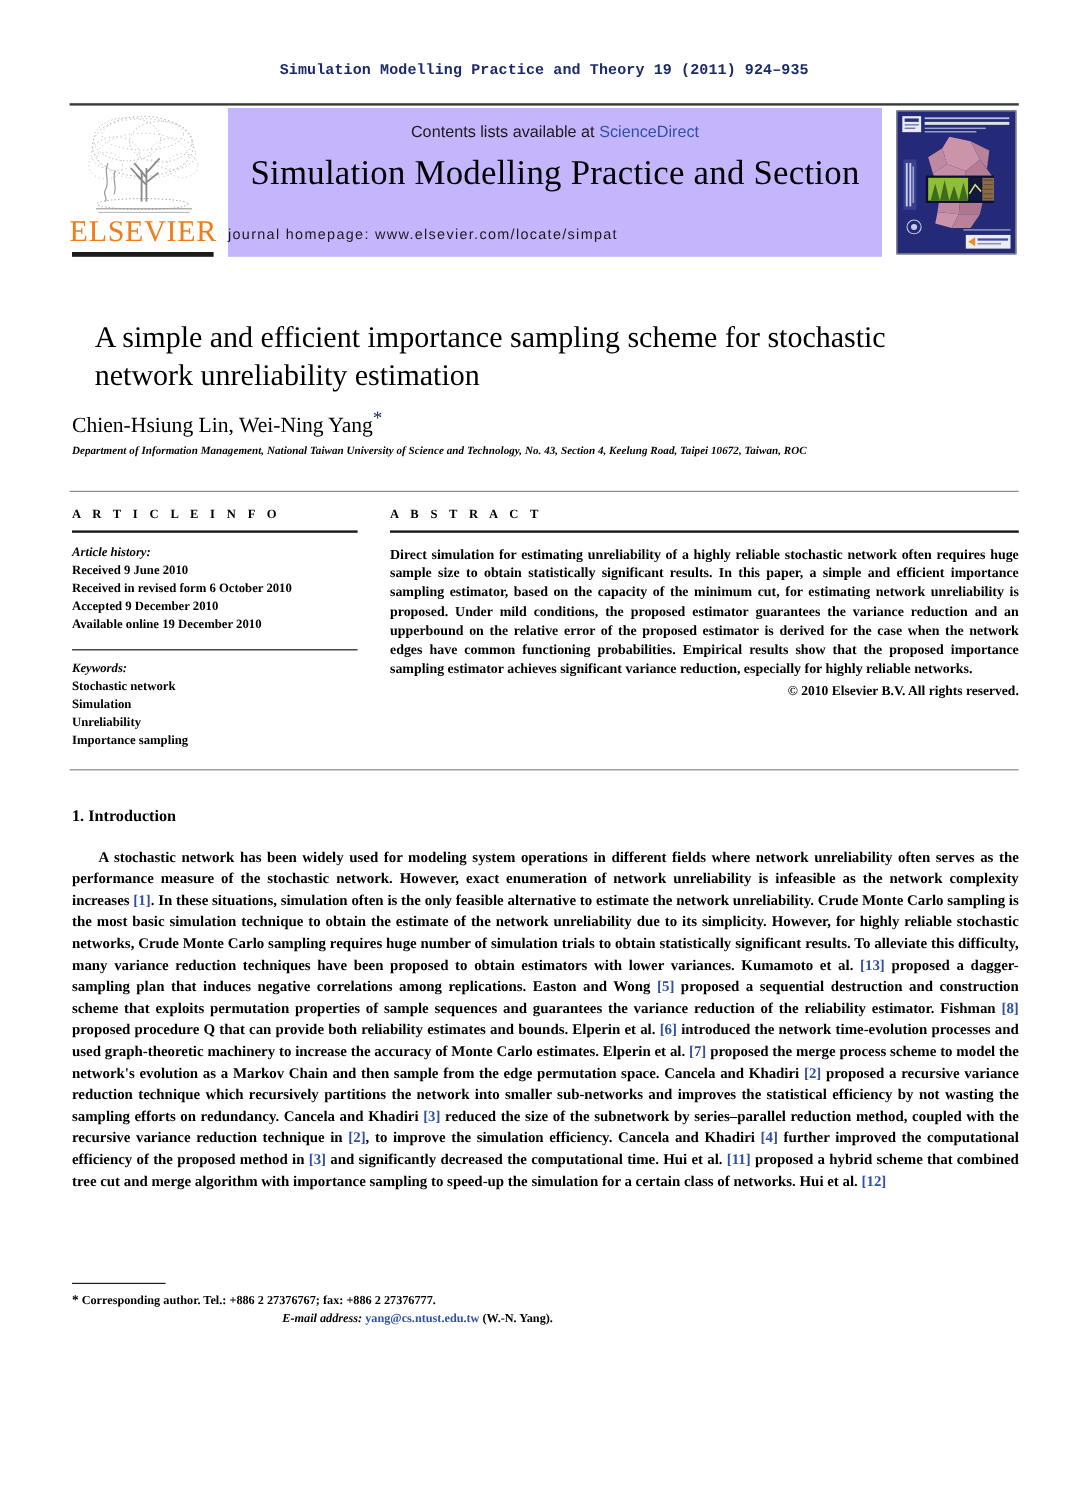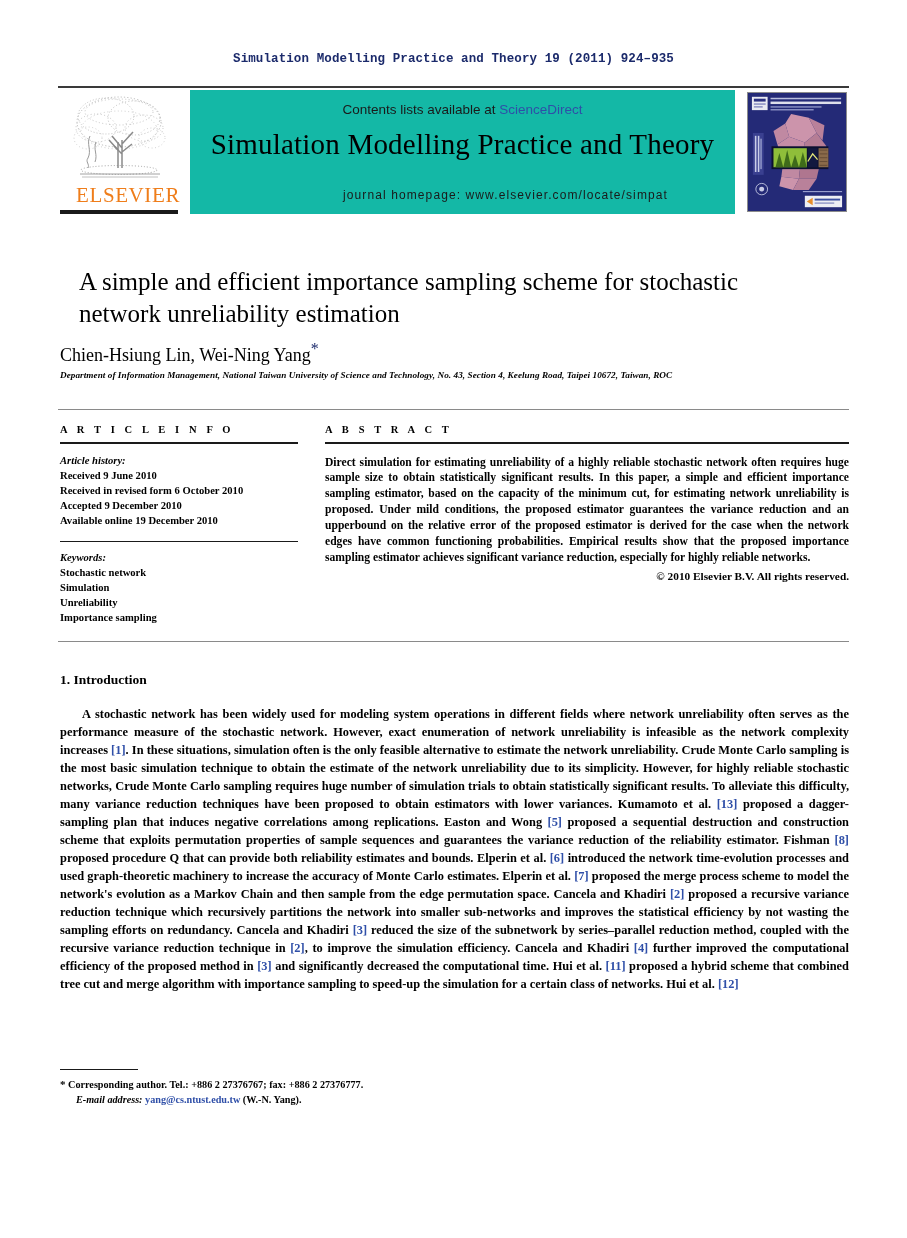--- a/index.html
+++ b/index.html
@@ -77,38 +77,38 @@
     width: 106px;
     height: 88px;
   }
   .elsevier-word {
     position: absolute;
     bottom: 6px;
     left: 0;
     width: 122px;
     text-align: right;
     font-family: "Liberation Serif", serif;
-    font-size: 21px;
+    font-size: 25px;
     letter-spacing: 0.6px;
     color: #ef7d1a;
     font-weight: 400;
   }
   .elsevier-underline {
     position: absolute;
     bottom: 0;
     left: 2px;
     width: 118px;
     height: 4px;
     background: #1a1a1a;
   }
 
   
   .masthead-center {
     flex: 1 1 auto;
-    background: #14b8a6;
+    background: #c4b5fd;
     position: relative;
     margin-left: 10px;
     margin-right: 10px;
   }
   .contents-line {
     position: absolute;
     top: 12px;
     left: 0;
     width: 100%;
     text-align: center;
@@ -128,26 +128,24 @@
     font-family: "Liberation Serif", serif;
     font-size: 29px;
     color: #000000;
     letter-spacing: 0.2px;
   }
   .homepage-line {
     position: absolute;
     bottom: 12px;
     left: 0;
     width: 100%;
-    text-align: center;
     font-family: "Liberation Sans", sans-serif;
     font-size: 12px;
     letter-spacing: 1.1px;
     color: #1a1a1a;
-    padding-left: 43px;
   }
 
   
   .cover-thumb {
     width: 104px;
     flex: 0 0 104px;
     position: relative;
     background: #ffffff;
     padding: 1px;
     box-sizing: border-box;
@@ -342,20 +340,21 @@
     font-size: 11px;
   }
   .footnote .em-label {
     font-style: italic;
   }
   .footnote .mail-link {
     color: #2f4fa8;
   }
   .foot-indent {
     padding-left: 16px;
+    text-align: center;
   }
 
   .imprint {
     position: absolute;
     top: 1128px;
     left: 60px;
     width: 600px;
     font-family: "Liberation Serif", serif;
     font-weight: bold;
     font-size: 10.6px;
@@ -409,21 +408,21 @@
           </g>
         </svg>
         <div class="elsevier-word">ELSEVIER</div>
         <div class="elsevier-underline"></div>
       </div>
 
       <div class="masthead-center">
         <div class="contents-line">
           <span>Contents lists available at </span><a class="sd-link" href="#" style="text-decoration:none;">ScienceDirect</a>
         </div>
-        <div class="journal-title">Simulation Modelling Practice and Theory</div>
+        <div class="journal-title">Simulation Modelling Practice and Section</div>
         <div class="homepage-line">journal homepage: www.elsevier.com/locate/simpat</div>
       </div>
 
       <div class="cover-thumb">
         <div class="cover-inner">
           <svg viewBox="0 0 100 124" width="100%" height="100%" preserveAspectRatio="none">
             <rect x="0" y="0" width="100" height="124" fill="#242a77"></rect>
 
             <rect x="4" y="4" width="16" height="14" fill="#ffffff" opacity="0.9"></rect>
             <rect x="6" y="6" width="12" height="3" fill="#2b3180"></rect>

